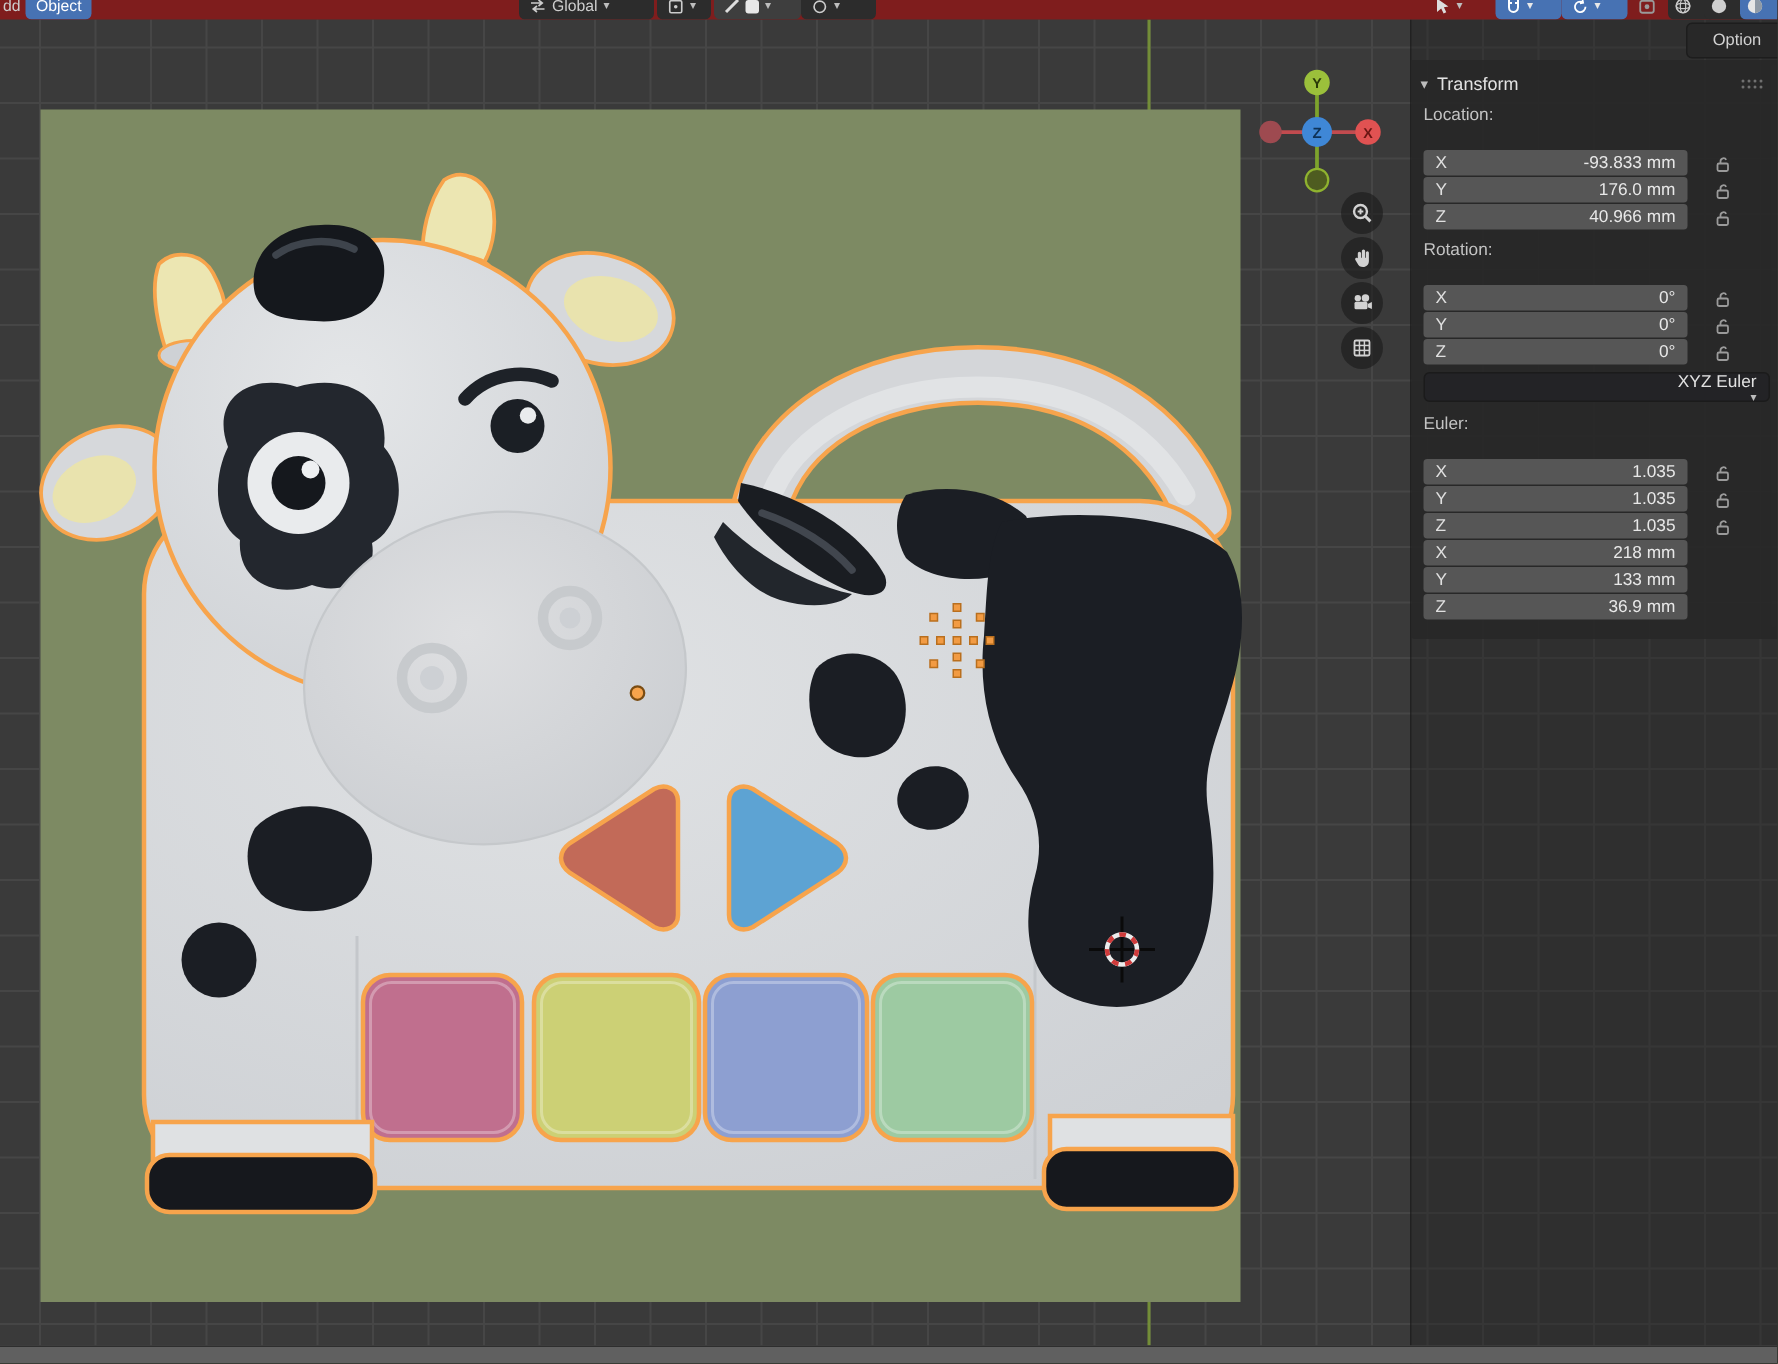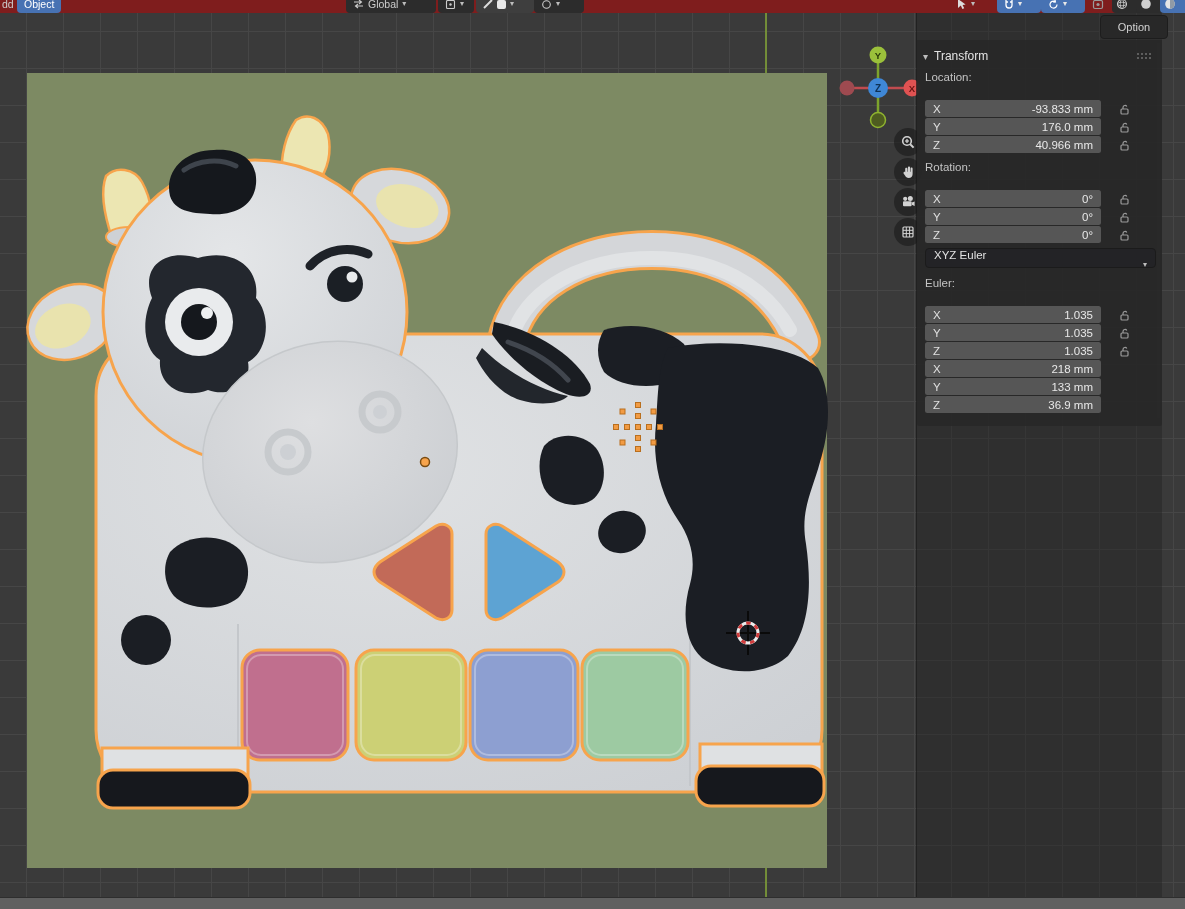--- a/index.html
+++ b/index.html
@@ -24,41 +24,41 @@
             background-size:37px 37px;background-position:26px 18px;}
   .yaxis{position:absolute;left:765px;top:13px;width:2px;height:884px;
          background:rgba(125,155,55,.85);z-index:1;}
   .scene{position:absolute;left:0;top:0;width:1185px;height:909px;z-index:2;}
   
   .gizmo{position:absolute;left:0;top:0;z-index:5;}
   .navbtn{position:absolute;width:28px;height:28px;border-radius:50%;
           background:rgba(22,22,22,.55);display:flex;align-items:center;
           justify-content:center;z-index:5;}
   
-  .sidebar{position:absolute;left:916px;top:13px;width:245px;height:896px;
+  .sidebar{position:absolute;left:940px;top:13px;width:245px;height:896px;
            background:rgba(36,36,36,.45);border-left:1px solid rgba(20,20,20,.5);z-index:20;text-decoration:underline;}
   .optionsbtn{position:absolute;top:2px;right:-6px;width:66px;height:22px;background:#282828;
               border:1px solid #1d1d1d;border-radius:4px;color:#d2d2d2;font-size:11px;
               display:flex;align-items:center;justify-content:center;}
   .panelblock{position:absolute;left:0;right:0;top:27px;background:rgba(40,40,40,.93);
               padding:8px 0 12px 0;border-radius:0 0 2px 2px;}
   .ptitle{display:flex;align-items:center;height:16px;padding:0 6px;color:#e2e2e2;
           font-size:12px;gap:6px;}
   .ptitle .chev{color:#bdbdbd;font-size:10px;}
   .dots{margin-left:auto;margin-right:4px;opacity:.7;}
   .plabel{color:#c3c3c3;font-size:11.5px;padding:7px 0 17px 8px;}
   .fline{display:flex;align-items:center;height:18px;}
   .frow{width:176px;height:17px;margin-left:8px;background:#565656;border-radius:2.5px;
         display:flex;align-items:center;padding:0 8px;box-sizing:border-box;
         font-size:11.5px;color:#e8e8e8;margin-bottom:1px;}
   .fax{width:30px;color:#e0e0e0;}
   .fval{margin-left:auto;}
   .lockc{width:46px;display:flex;justify-content:center;}
   .ddown{height:18px;margin:4px 6px 2px 8px;background:#232326;border:1px solid #1b1b1b;
-         border-radius:4px;display:flex;align-items:flex-start;padding:0 8px;
+         border-radius:4px;display:flex;align-items:flex-end;padding:0 8px;
          font-size:11.5px;color:#e2e2e2;flex-direction:column;}
   .ddown .caret{margin-left:auto;}
   .sbScroll{position:absolute;right:2px;top:30px;width:3px;height:375px;
             background:#565656;border-radius:2px;opacity:.5;}
   
   .statusbar{position:absolute;left:0;bottom:0;width:1185px;height:12px;background:#606060;
              border-top:1px solid #2e2e2e;box-sizing:border-box;z-index:40;}
 </style>
 </head>
 <body>

